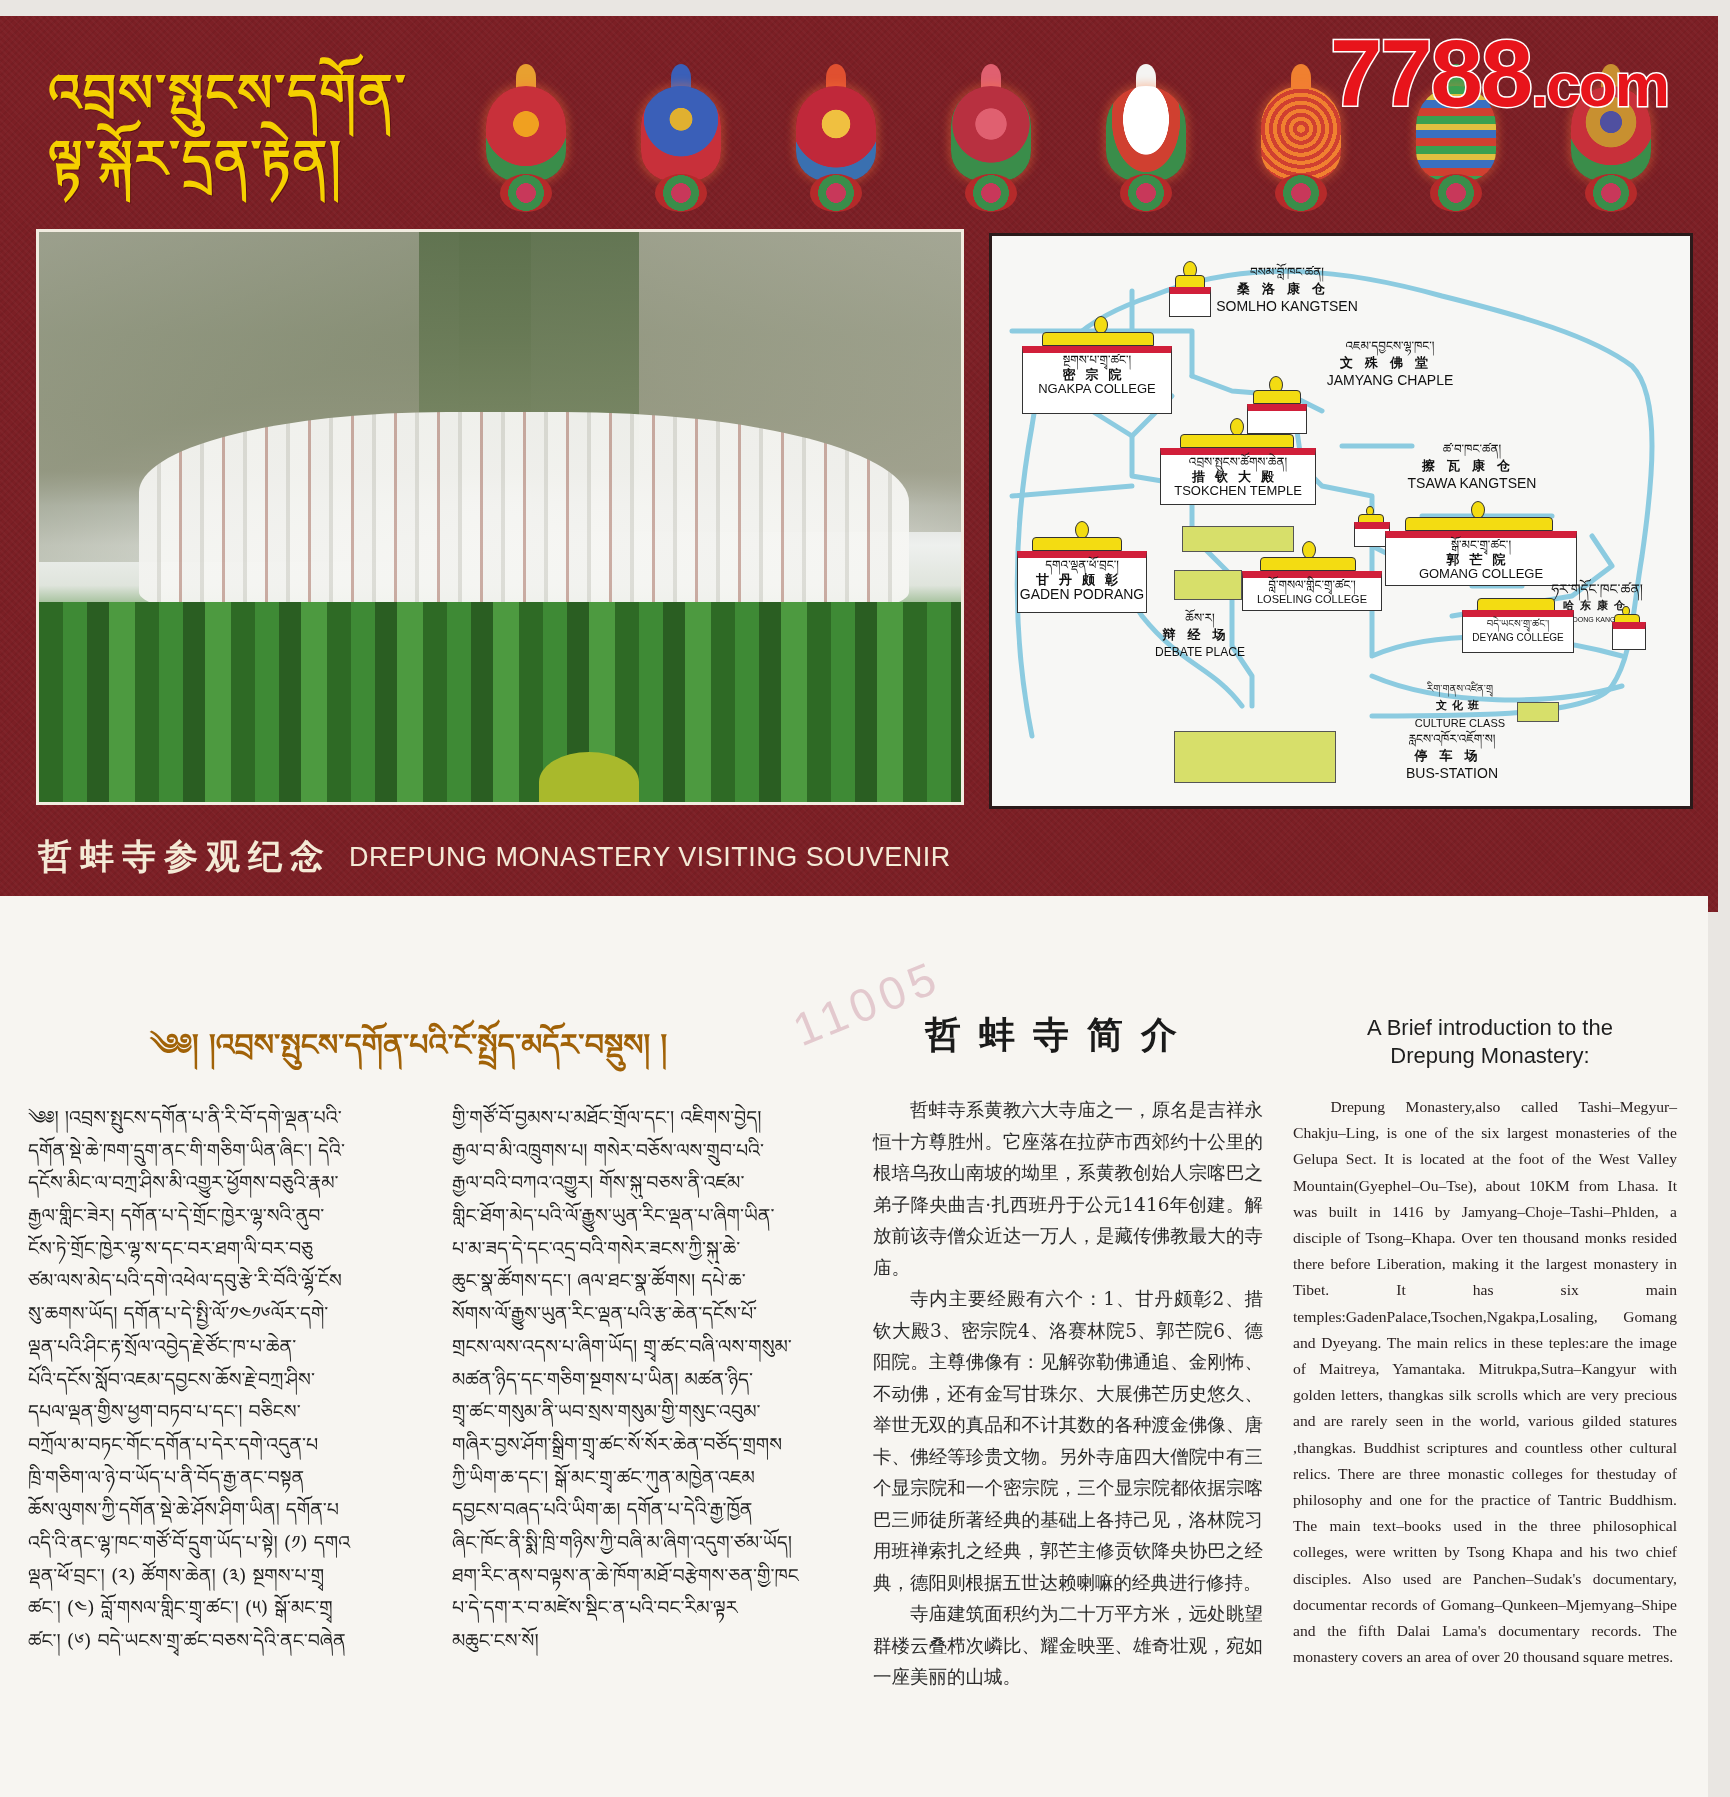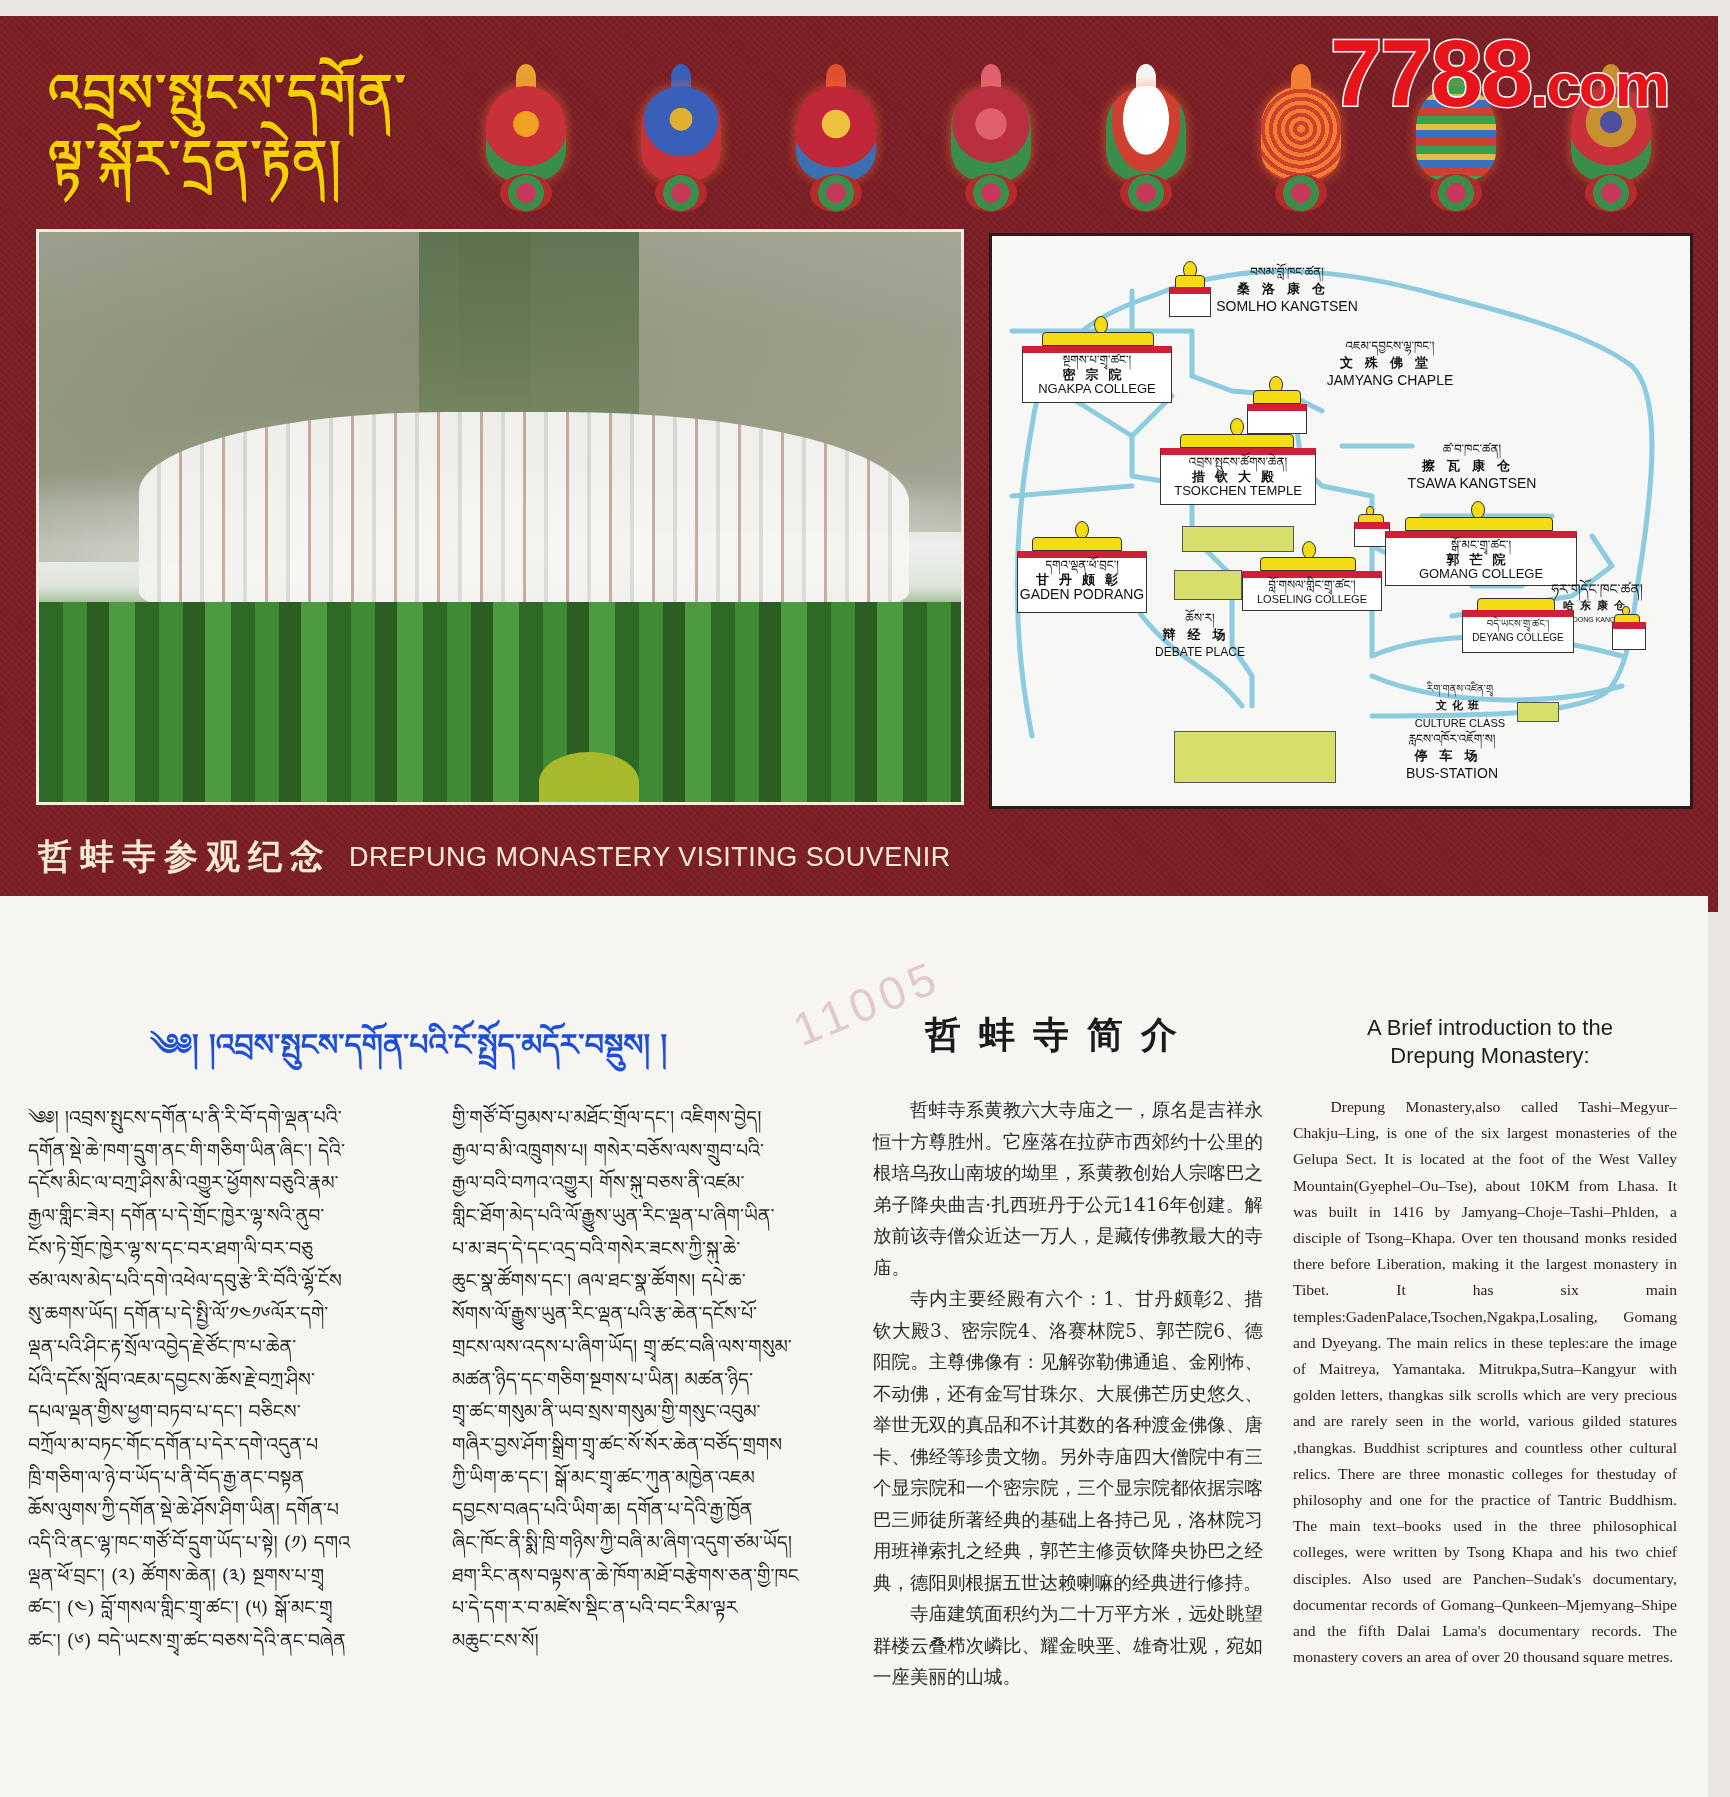--- a/index.html
+++ b/index.html
@@ -80,21 +80,21 @@
   .caption .cn { font-size: 34px; letter-spacing: 8px; font-weight: bold; vertical-align: middle; }
   .caption .en { font-family: "Liberation Sans", sans-serif; font-size: 27px; margin-left: 12px; letter-spacing: 0.5px; vertical-align: middle; }
 
   
   .bottom {
     position: absolute; left: 0; top: 896px; width: 1708px; height: 901px;
     background: #f7f5f1;
   }
   .tib-heading {
     position: absolute; left: 150px; top: 115px; width: 600px; font-family: "DejaVu Serif", serif;
-    font-size: 30px; color: #1d4ed8; font-weight: bold; white-space: nowrap;
+    font-size: 30px; color: #a16207; font-weight: bold; white-space: nowrap;
   }
   .stamp {
     position: absolute; left: 790px; top: 80px; font-family: "Liberation Sans", sans-serif; font-size: 46px;
     color: rgba(190,120,140,0.35); transform: rotate(-22deg); letter-spacing: 6px;
   }
   .tib-col {
     position: absolute; top: 205px; width: 410px; font-family: "DejaVu Serif", serif;
     font-size: 19px; line-height: 32.7px; color: #1d1d1d; white-space: nowrap; overflow: hidden;
   }
   .tib-col div { height: 32.7px; overflow: hidden; }
@@ -209,21 +209,21 @@
     </div>
     <div class="map-label" style="left:210px;top:28px;width:170px">
       <div class="tb">བསམ་བློ་ཁང་ཚན།</div>
       <div class="cn">桑洛康仓</div>
       <div class="en">SOMLHO KANGTSEN</div>
     </div>
 
     <div class="bldg" style="left:30px;top:80px">
       <div class="dome" style="left:72px;top:0"></div>
       <div class="roof" style="left:20px;top:16px;width:112px"></div>
-      <div class="box" style="left:0;top:30px;width:150px;height:57px">
+      <div class="box" style="left:0;top:30px;width:150px;height:68px">
         <div class="tb">སྔགས་པ་གྲྭ་ཚང་།</div>
         <div class="cn">密宗院</div>
         <div class="en">NGAKPA COLLEGE</div>
       </div>
     </div>
 
     <div class="bldg" style="left:255px;top:140px">
       <div class="dome" style="left:22px;top:0"></div>
       <div class="roof" style="left:6px;top:14px;width:48px"></div>
       <div class="box" style="left:0;top:28px;width:60px;height:30px"></div>

